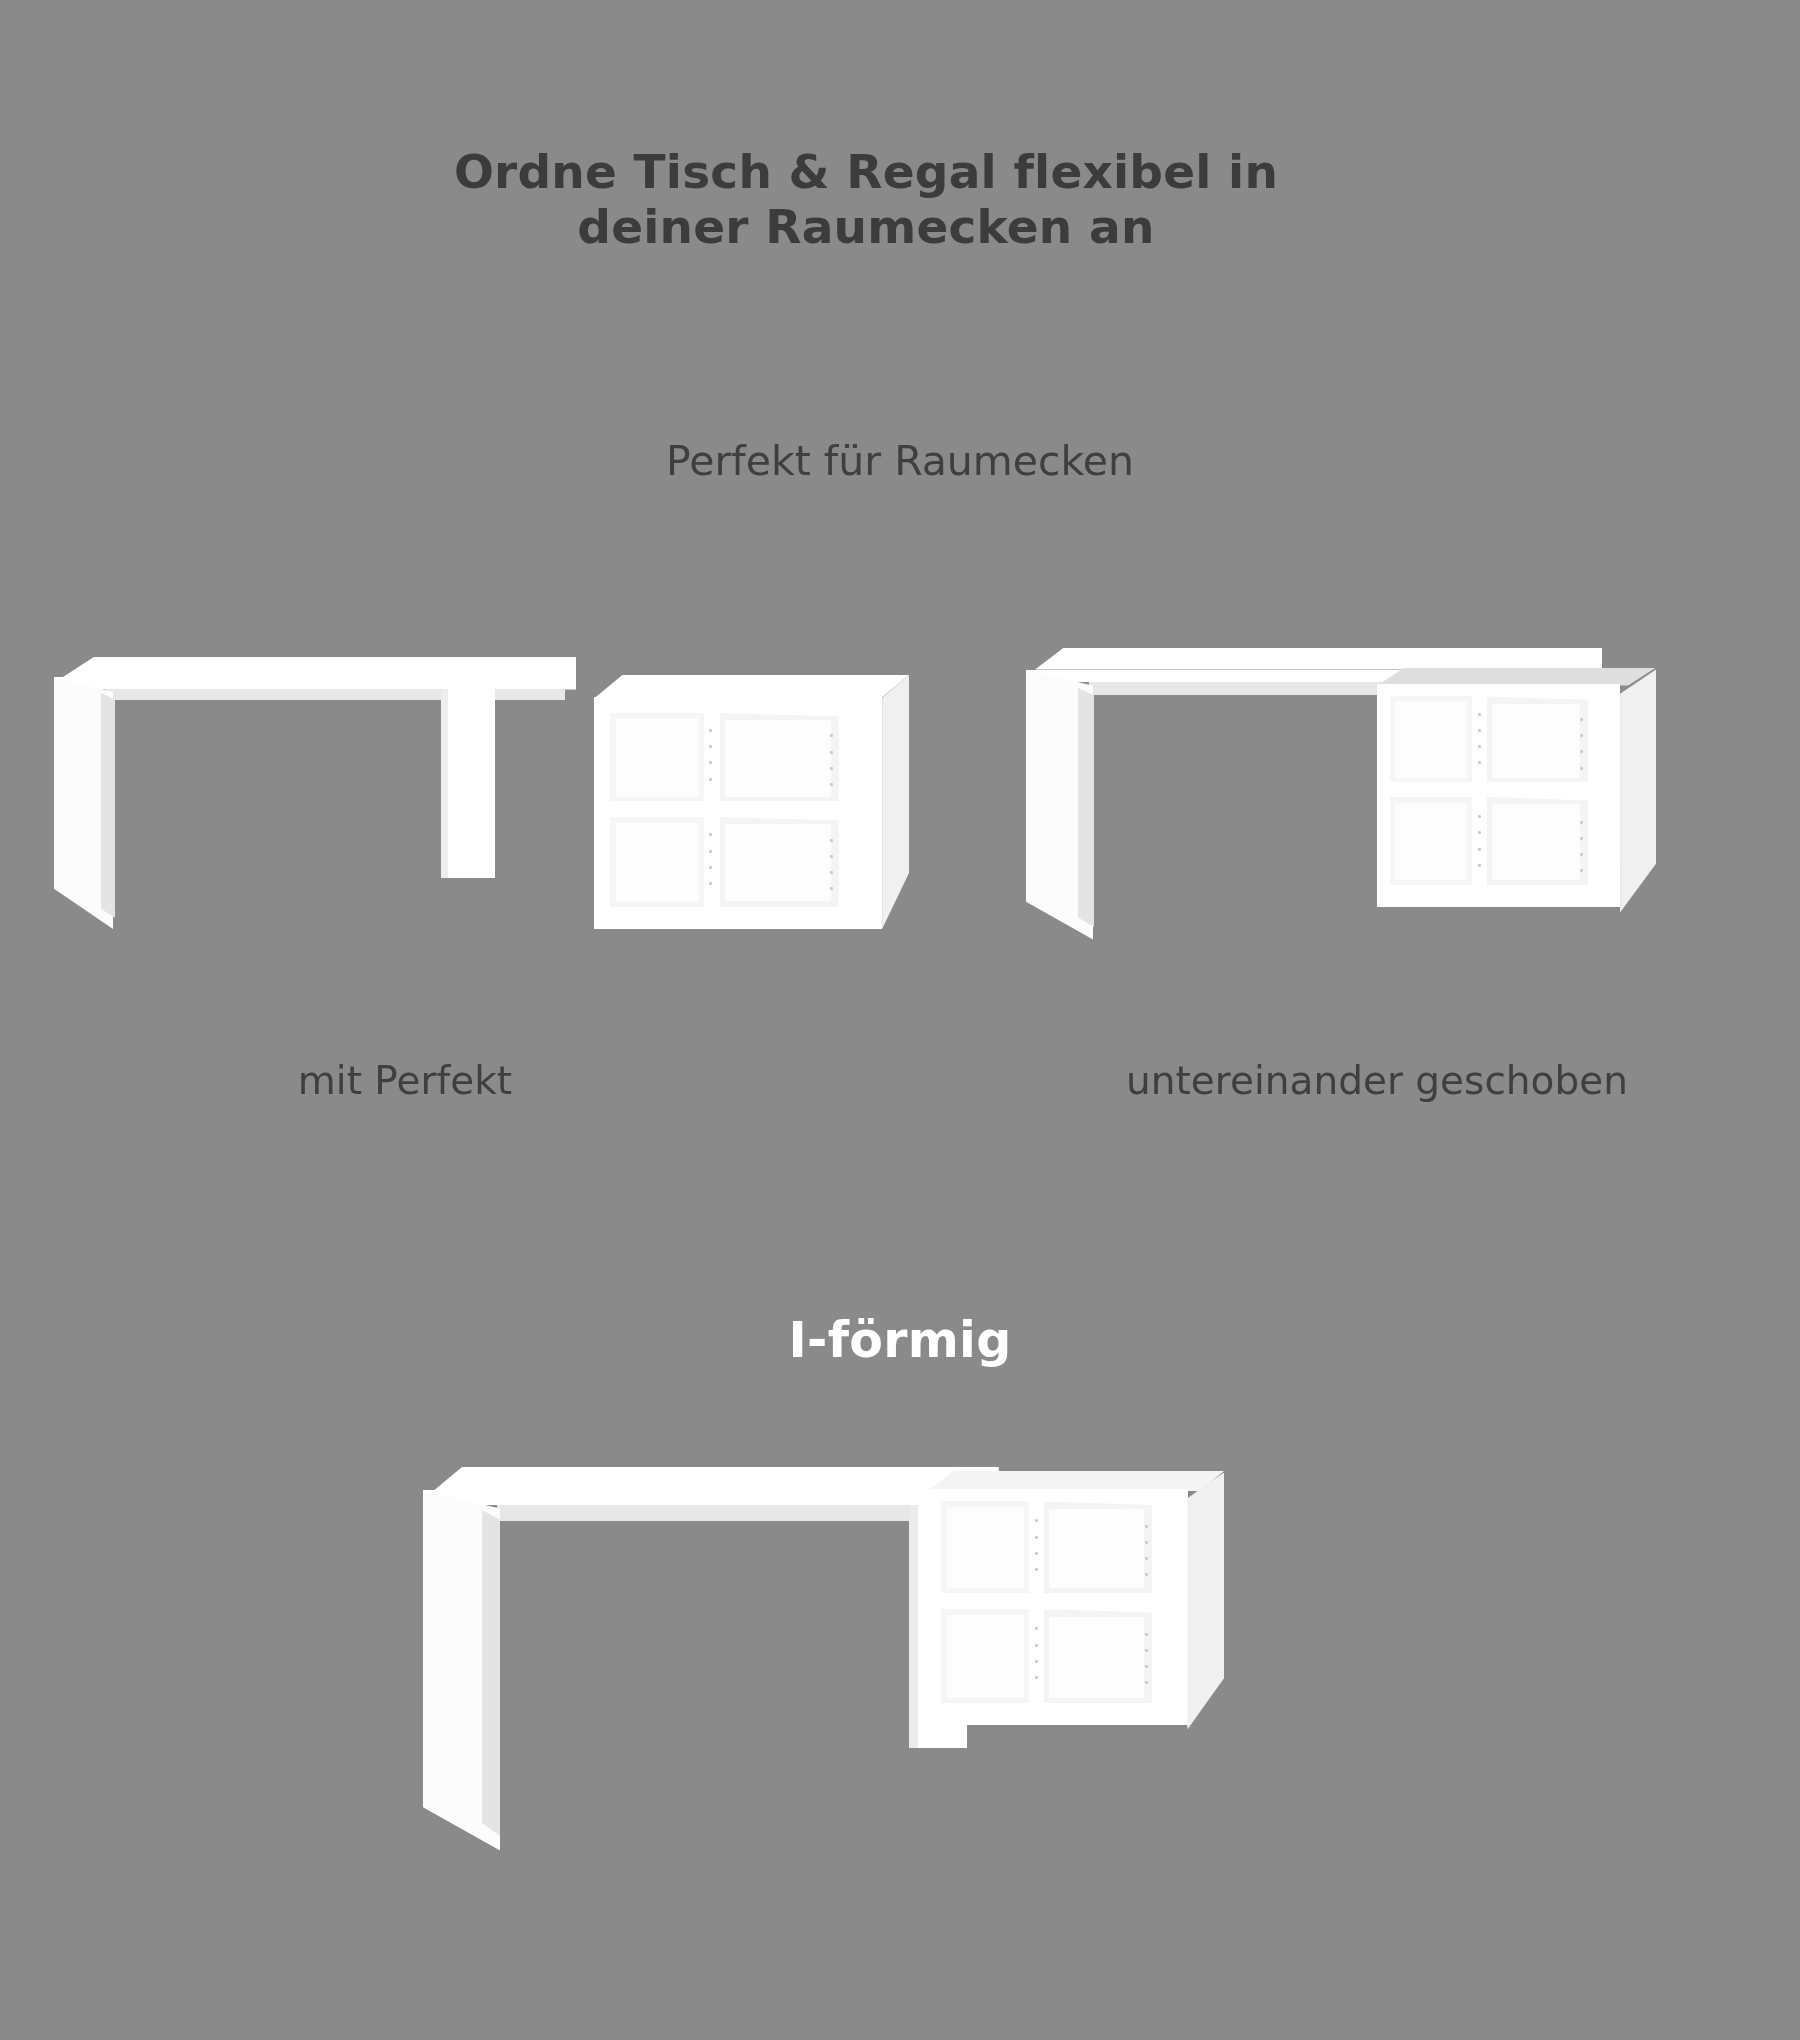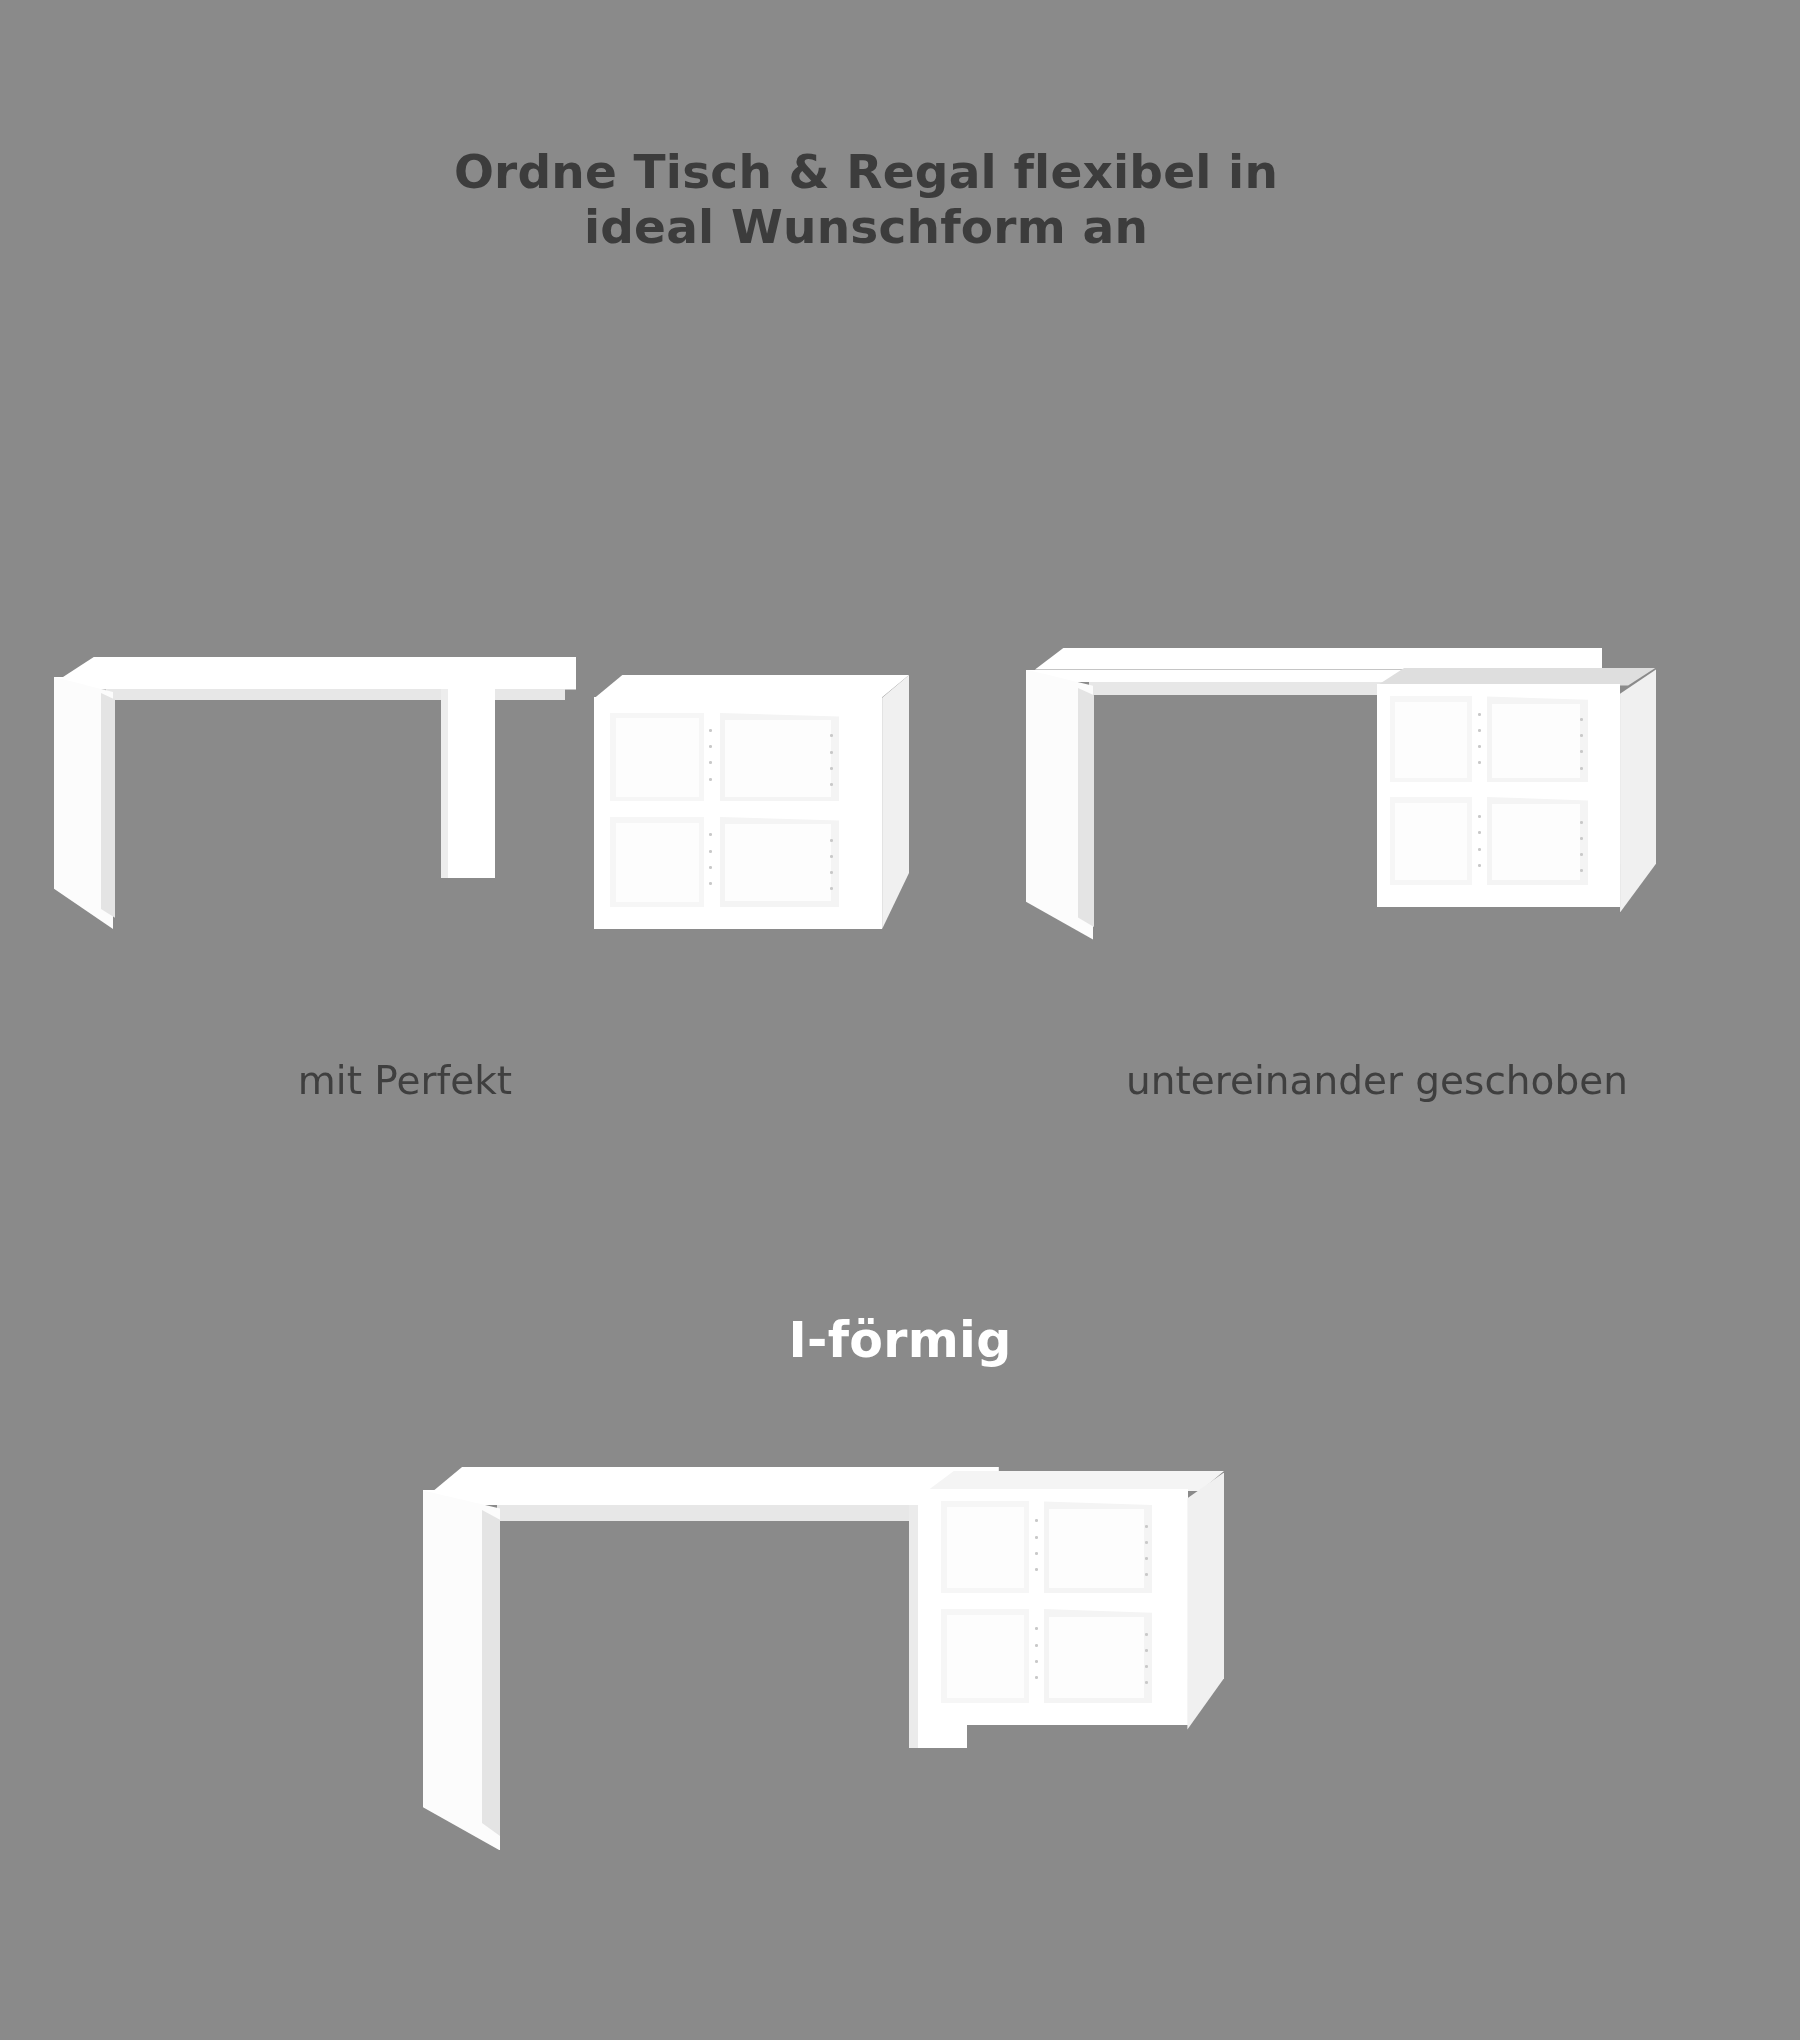--- a/index.html
+++ b/index.html
@@ -124,24 +124,25 @@
     width: 2.7px; height: 2.7px;
     background: #c9c9c9;
     border-radius: 50%;
   }
 </style>
 </head>
 <body>
 
 <div class="main-title">
   <span>Ordne Tisch &amp; Regal flexibel in</span>
-  <span class="line2">ideal Wunschform an</span>
+  <span class="line2">deiner Raumecken an</span>
 </div>
 
 <div class="section" style="top:423px;">
+  <div class="section-sub">Perfekt für Raumecken</div>
 </div>
 
 <div class="fig" style="left:54px; top:657px; width:855px; height:324px;">
 
   <div class="desk" style="left:0px; top:0px; width:522px; height:315px;">
 
     <div class="top-surface" style="left:9px; top:0px; width:513px; height:20px;
                 clip-path: polygon(0% 100%, 6% 0%, 100% 0%, 100% 100%);"></div>
 
     <div class="top-front" style="left:0px; top:20px; width:522px; height:12.6px;

